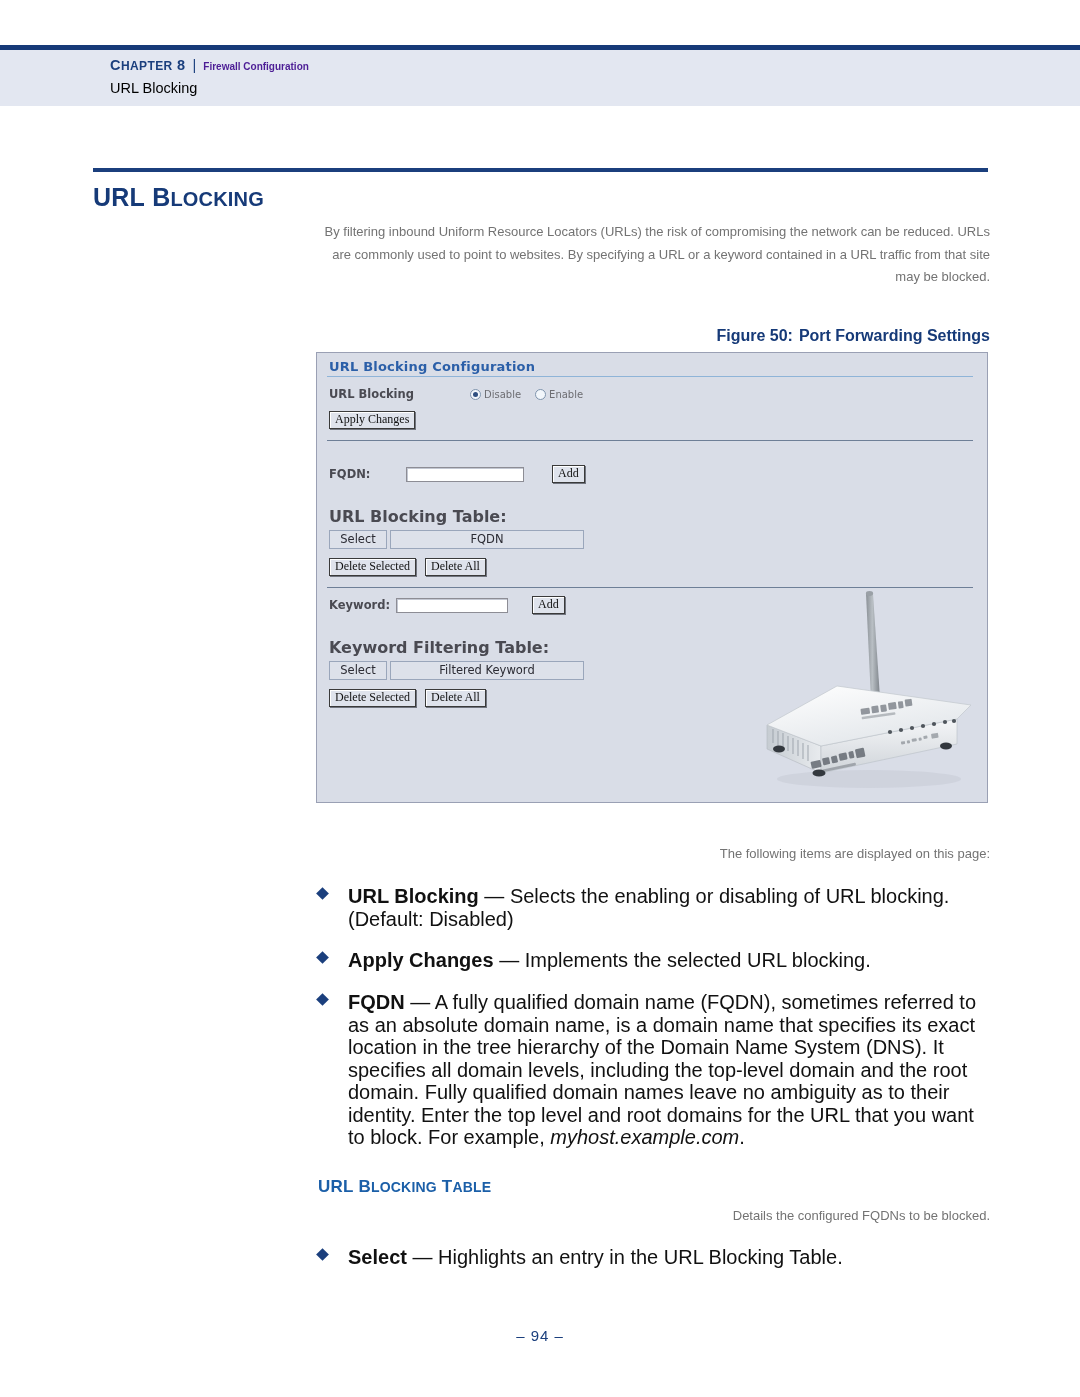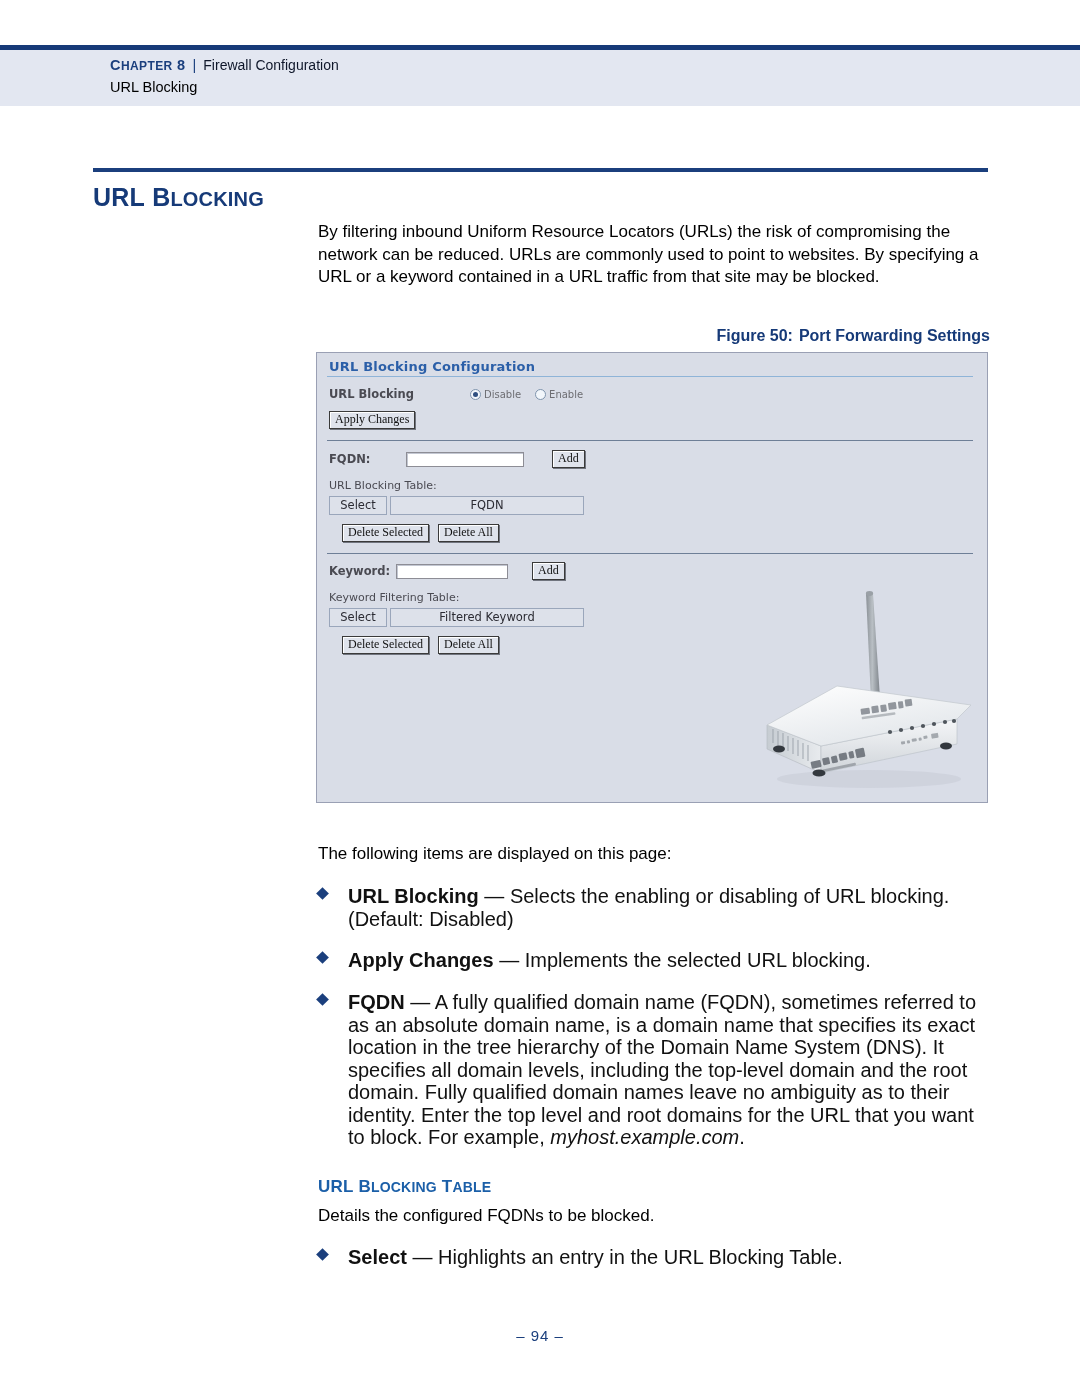--- a/index.html
+++ b/index.html
@@ -41,23 +41,23 @@
     letter-spacing: .4px;
     margin-top: 8px;
   }
   .hdr-chapter .sc-sm { font-size: 12px; }
   .hdr-sep {
     color: #1b3f7d;
     font-weight: normal;
     padding: 0 7px;
   }
   .hdr-section {
-    color: #0f172a;
-    font-weight: normal;
-    font-size: 14px;
+    color: #4c1d95;
+    font-weight: bold;
+    font-size: 10px;
   }
   .hdr-line2 {
     font-size: 14.5px;
     line-height: 21px;
     color: #000;
     margin-top: 1px;
   }
 
   
   #title-rule {
@@ -77,24 +77,24 @@
   }
   #page-title .sc { font-size: 20px; }
 
   
   .body-col {
     position: absolute;
     left: 318px;
     width: 672px;
   }
   .para {
-    font-size: 17px;
+    font-size: 13px;
     line-height: 22.5px;
-    color: #000000;
-    text-align: left;
+    color: #737373;
+    text-align: right;
   }
 
   #intro-para { top: 221px; }
 
   #figure-caption {
     top: 327px;
     color: #163a78;
     font-weight: bold;
     font-size: 16px;
     text-align: right;
@@ -214,29 +214,29 @@
     font-size: 11.5px;
     color: #2b2b33;
     text-align: center;
     line-height: 17px;
     height: 19px;
     box-sizing: border-box;
   }
   .tbl-cell.select-col { width: 58px; }
   .tbl-cell.wide-col   { width: 194px; margin-left: 3px; }
   .ui-sublabel {
-    margin-top: 11px;
+    margin-top: 24px;
     margin-left: 4px;
-    font-size: 11px;
-    font-weight: normal;
+    font-size: 16px;
+    font-weight: bold;
     color: #4a4a52;
   }
   .btn-row {
     margin-top: 9px;
-    margin-left: 17px;
+    margin-left: 4px;
     display: flex;
     gap: 9px;
   }
 
   
   #router-photo {
     position: absolute;
     right: 8px; bottom: 4px;
     width: 230px; height: 215px;
   }
@@ -338,21 +338,21 @@
         </span>
       </span>
     </div>
 
     <div style="margin-top:7px;margin-left:4px;">
       <span class="win-btn">Apply Changes</span>
     </div>
 
     <div class="ui-hr"></div>
 
-    <div class="ui-row" style="margin-top:9px;gap:15px;">
+    <div class="ui-row" style="margin-top:24px;gap:15px;">
       <span class="ui-label" style="width:58px;display:inline-block;">FQDN:</span>
       <input class="txt-input" style="width: 118px; margin-left: 4px;" type="text" value="">
       <span class="win-btn" style="margin-left:13px;">Add</span>
     </div>
 
     <div class="ui-sublabel">URL Blocking Table:</div>
 
     <div class="tbl-head">
       <span class="tbl-cell select-col">Select</span>
       <span class="tbl-cell wide-col">FQDN</span>

